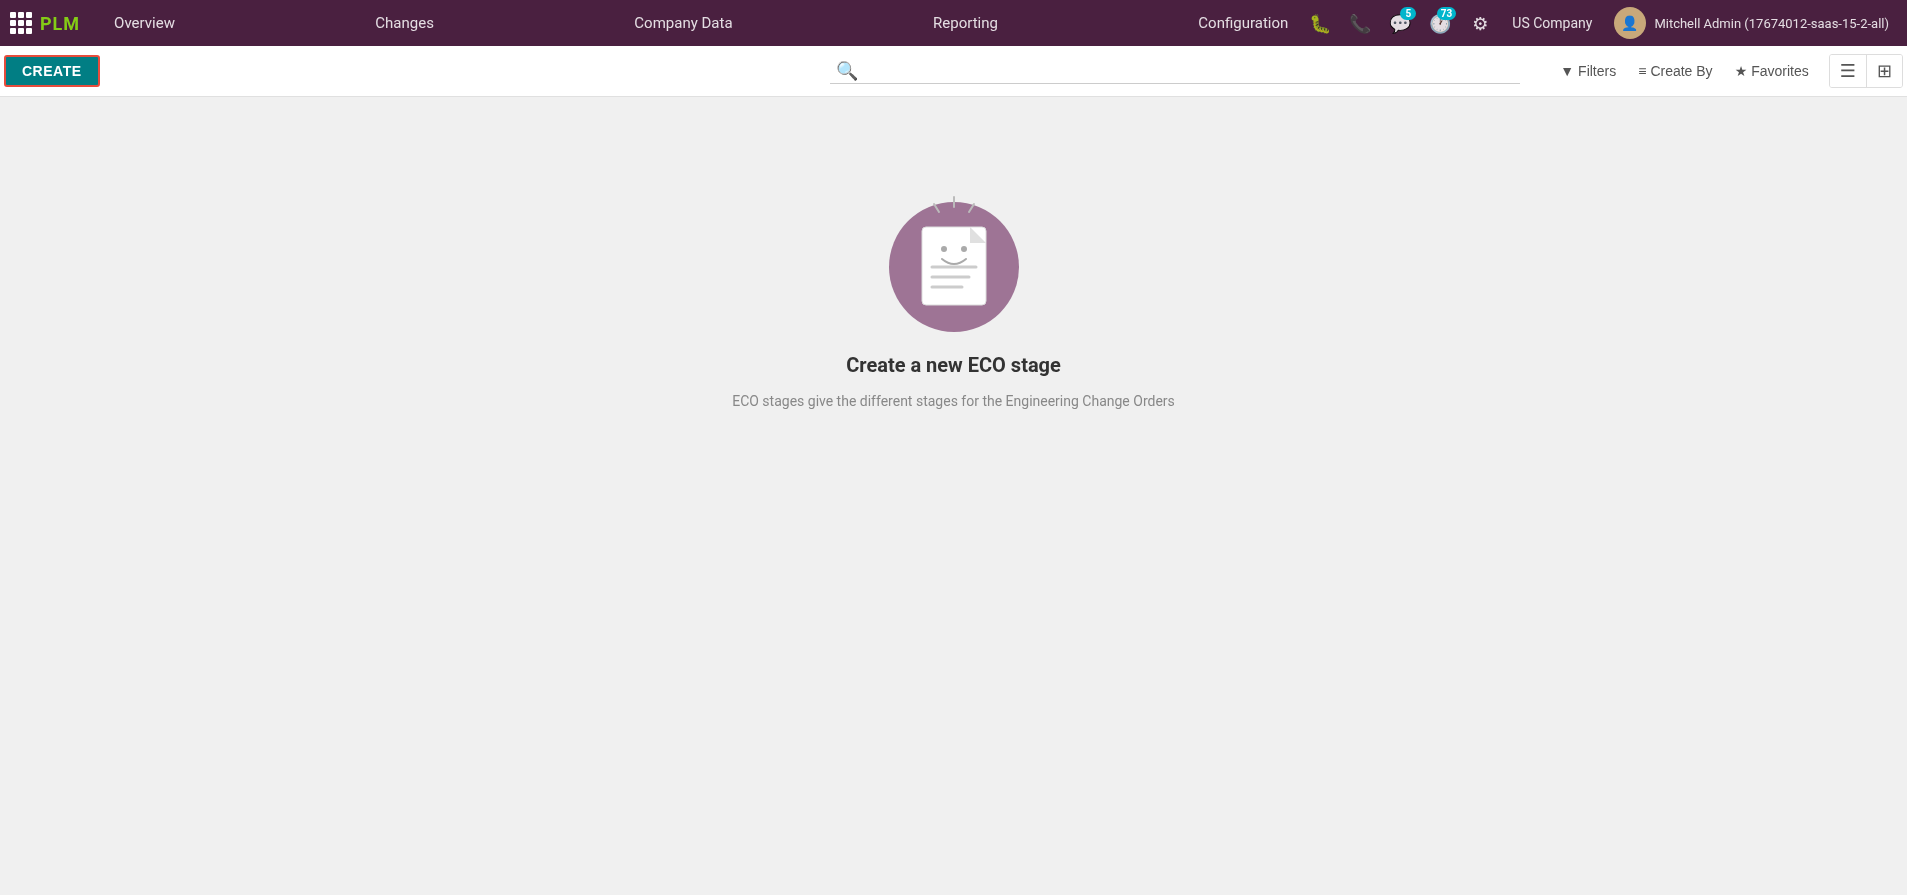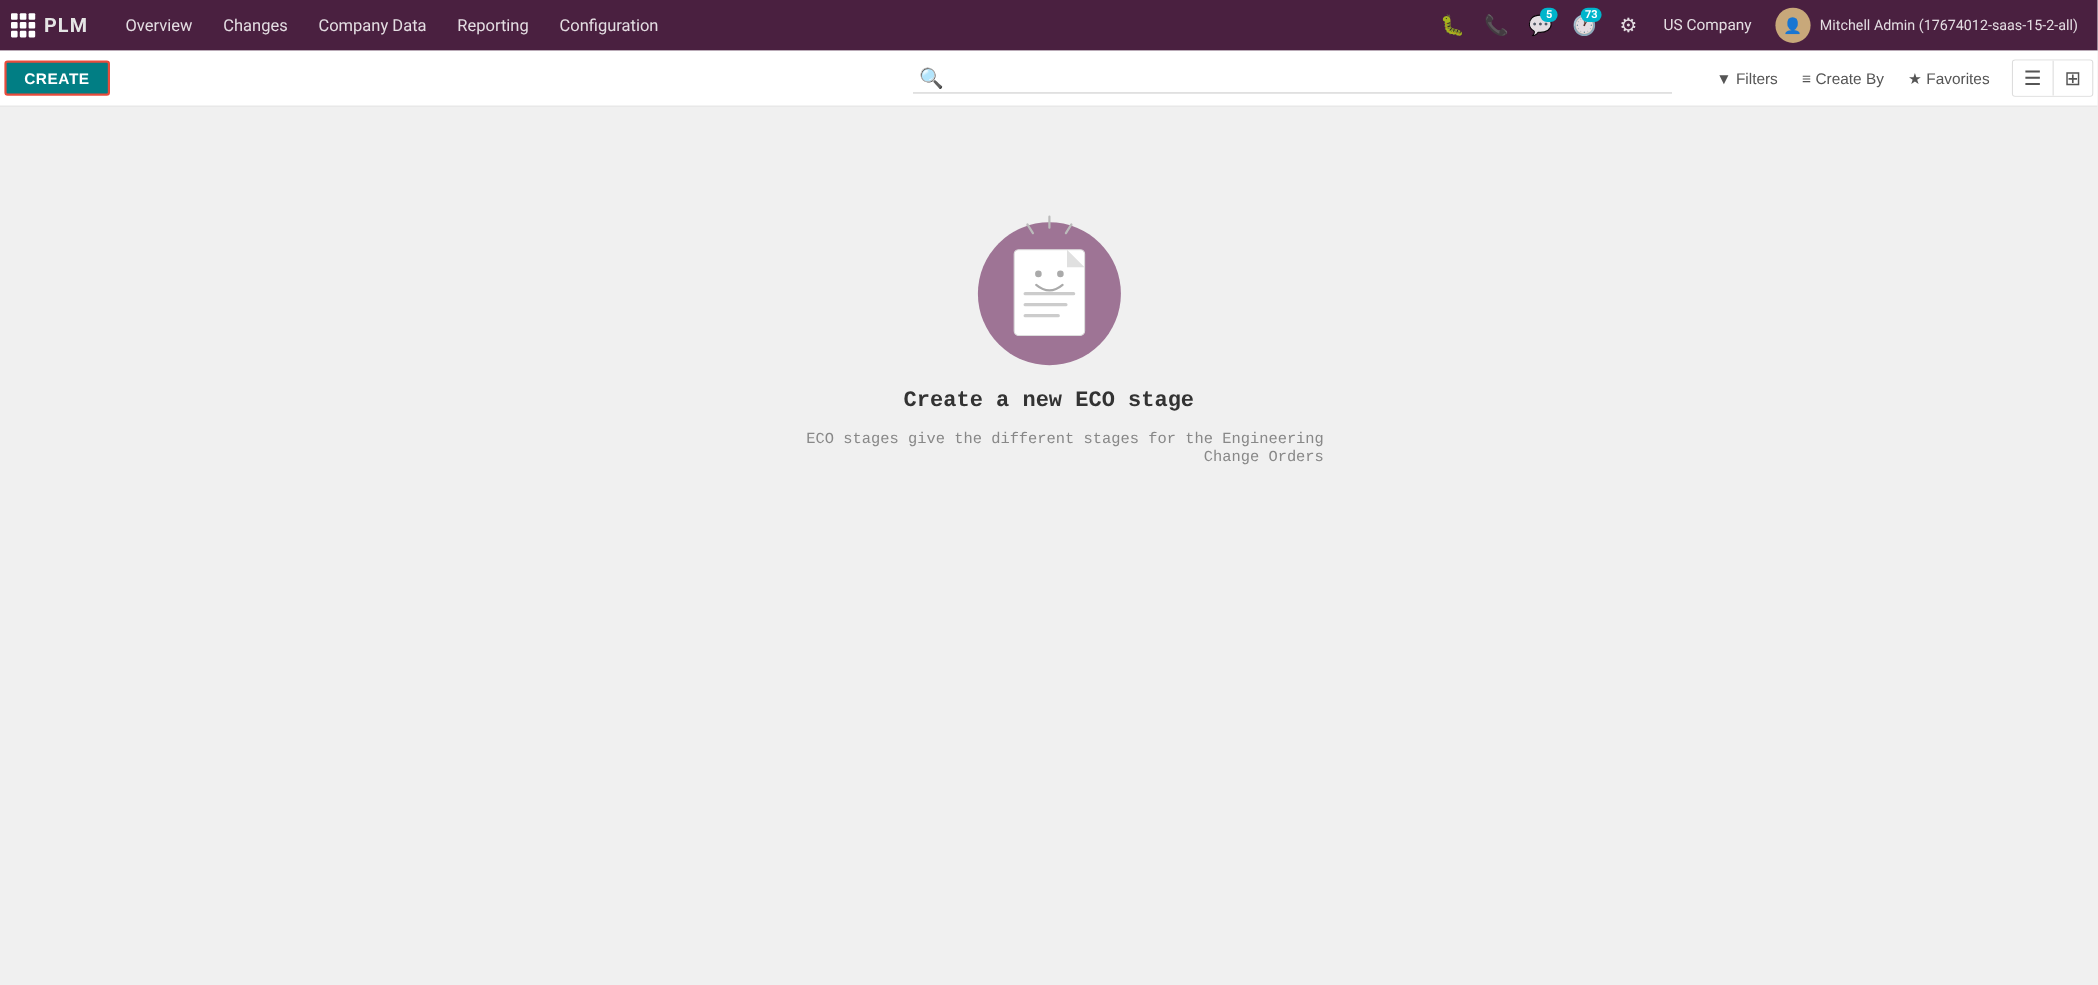--- a/index.html
+++ b/index.html
@@ -24,28 +24,29 @@
       cursor: pointer;
     }
     .nav-grid-icon span {
       background: white;
       border-radius: 1px;
       display: block;
     }
     .nav-brand {
       font-size: 18px;
       font-weight: 700;
-      color: #e5e5e5;
+      color: #84cc16;
       margin-right: 20px;
       letter-spacing: 1px;
     }
     .nav-links {
       display: flex;
       gap: 0;
       flex: 1;
+      justify-content: space-between;
     }
     .nav-link {
       color: rgba(255,255,255,0.85);
       text-decoration: none;
       padding: 0 14px;
       height: 46px;
       display: flex;
       align-items: center;
       font-size: 15px;
       cursor: pointer;
@@ -179,21 +180,20 @@
     .view-btn + .view-btn { border-left: 1px solid #ddd; }
 
     
     .empty-state {
       display: flex;
       flex-direction: column;
       align-items: center;
       justify-content: center;
       padding: 80px 20px 40px;
       gap: 16px;
-      font-family: Liberation Mono, monospace;
     }
     .empty-illustration {
       width: 160px;
       height: 160px;
       position: relative;
     }
     .empty-state-title {
       font-size: 20px;
       font-weight: 700;
       color: #333;

